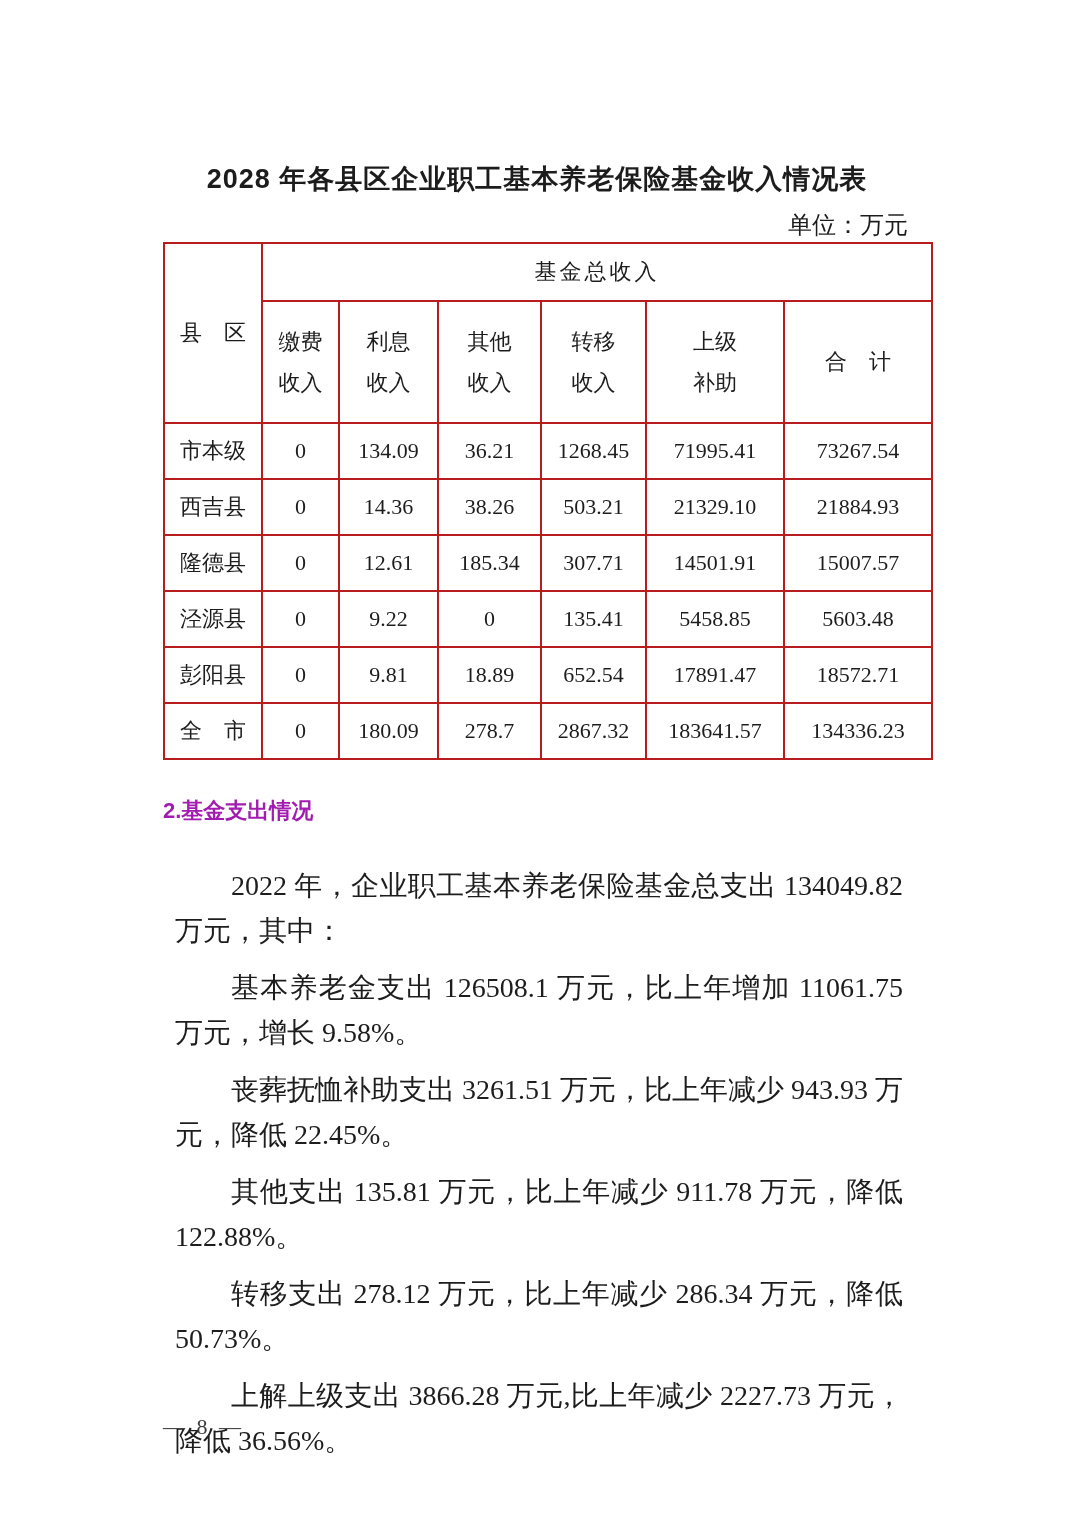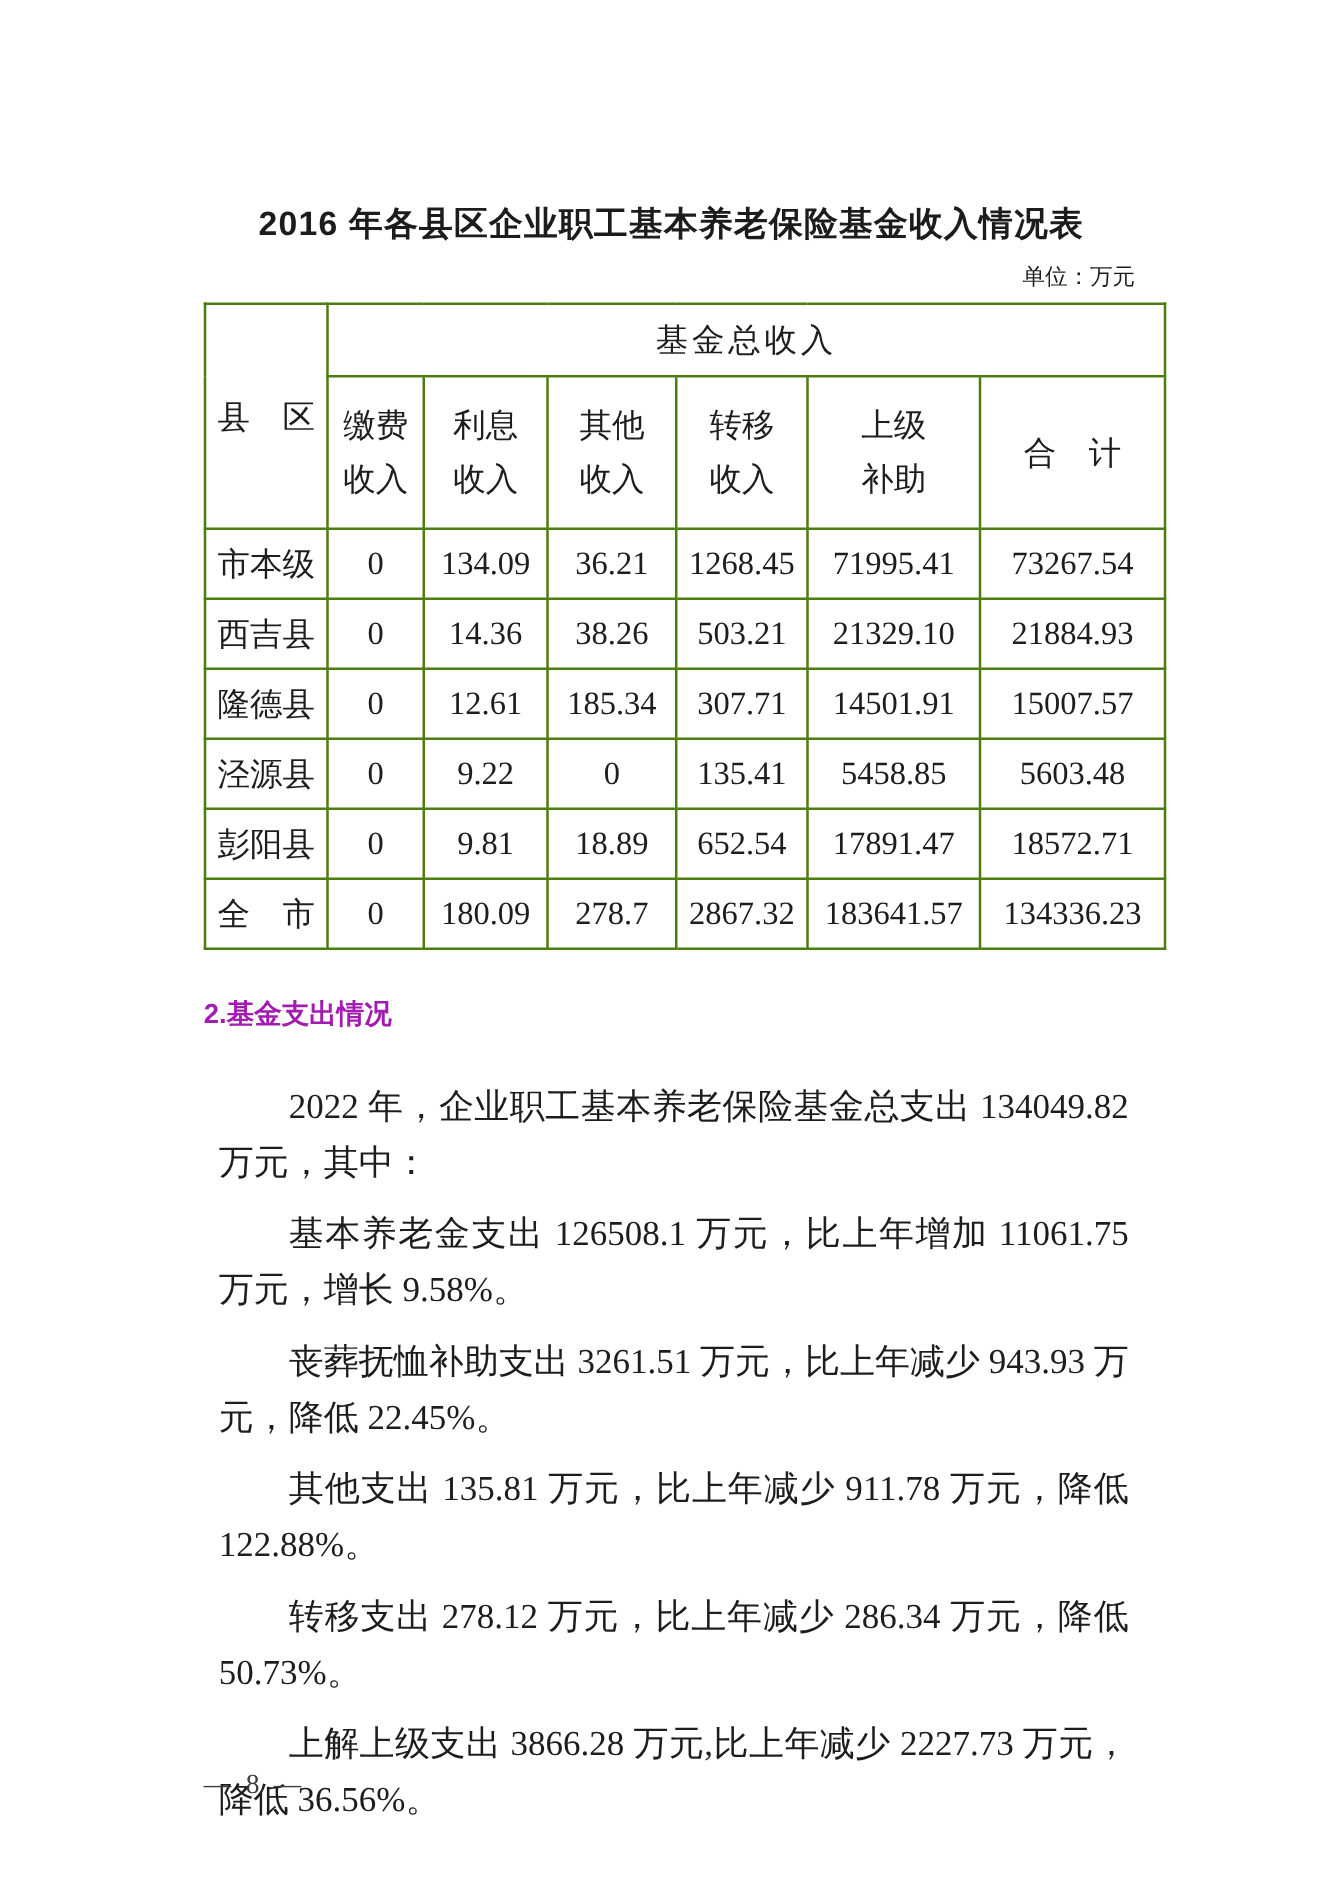--- a/index.html
+++ b/index.html
@@ -8,29 +8,29 @@
     margin:0 auto;color:#222;overflow:hidden;
     font-family:"Liberation Serif","DejaVu Serif",serif;
   }
   .doc-title{
     position:absolute;top:161px;left:0;width:1074px;text-align:center;
     font-family:"Liberation Sans","DejaVu Sans",sans-serif;
     font-weight:bold;font-size:27px;letter-spacing:1px;color:#1c1c1c;
   }
   .unit-label{
     position:absolute;top:209px;left:163px;width:745px;text-align:right;
-    font-size:18px;color:#1c1c1c;
+    font-size:24px;color:#1c1c1c;
   }
   table.income{
     position:absolute;top:242px;left:163px;width:768px;
     border-collapse:collapse;table-layout:fixed;color:#1d1d1d;
   }
   table.income td{
-    border:2px solid #4d7c0f;text-align:center;vertical-align:middle;
-    padding:0;font-size:26px;overflow:hidden;
+    border:2px solid #b91c1c;text-align:center;vertical-align:middle;
+    padding:0;font-size:22px;overflow:hidden;
   }
   td.corner{font-size:23px;}
   tr.r-group{height:58px;}
   td.group{font-size:22px;letter-spacing:3px;}
   tr.r-sub{height:122px;}
   .subwrap{
     height:93px;display:flex;flex-direction:column;
     justify-content:space-evenly;align-items:center;
   }
   tr.data-row{height:56px;}
@@ -47,21 +47,21 @@
   .page-number{
     position:absolute;top:1414px;left:163px;
     font-size:22px;letter-spacing:3px;color:#3c3c3c;
   }
 </style>
 </head>
 <body>
 
 <div class="page">
 
-  <div class="doc-title">2016 年各县区企业职工基本养老保险基金收入情况表</div>
+  <div class="doc-title">2028 年各县区企业职工基本养老保险基金收入情况表</div>
 
   <div class="unit-label">单位：万元</div>
 
   <table class="income">
     <colgroup>
       <col style="width:98px">
         <col style="width:77px">
         <col style="width:99px">
       <col style="width:103px">
         <col style="width:105px">

